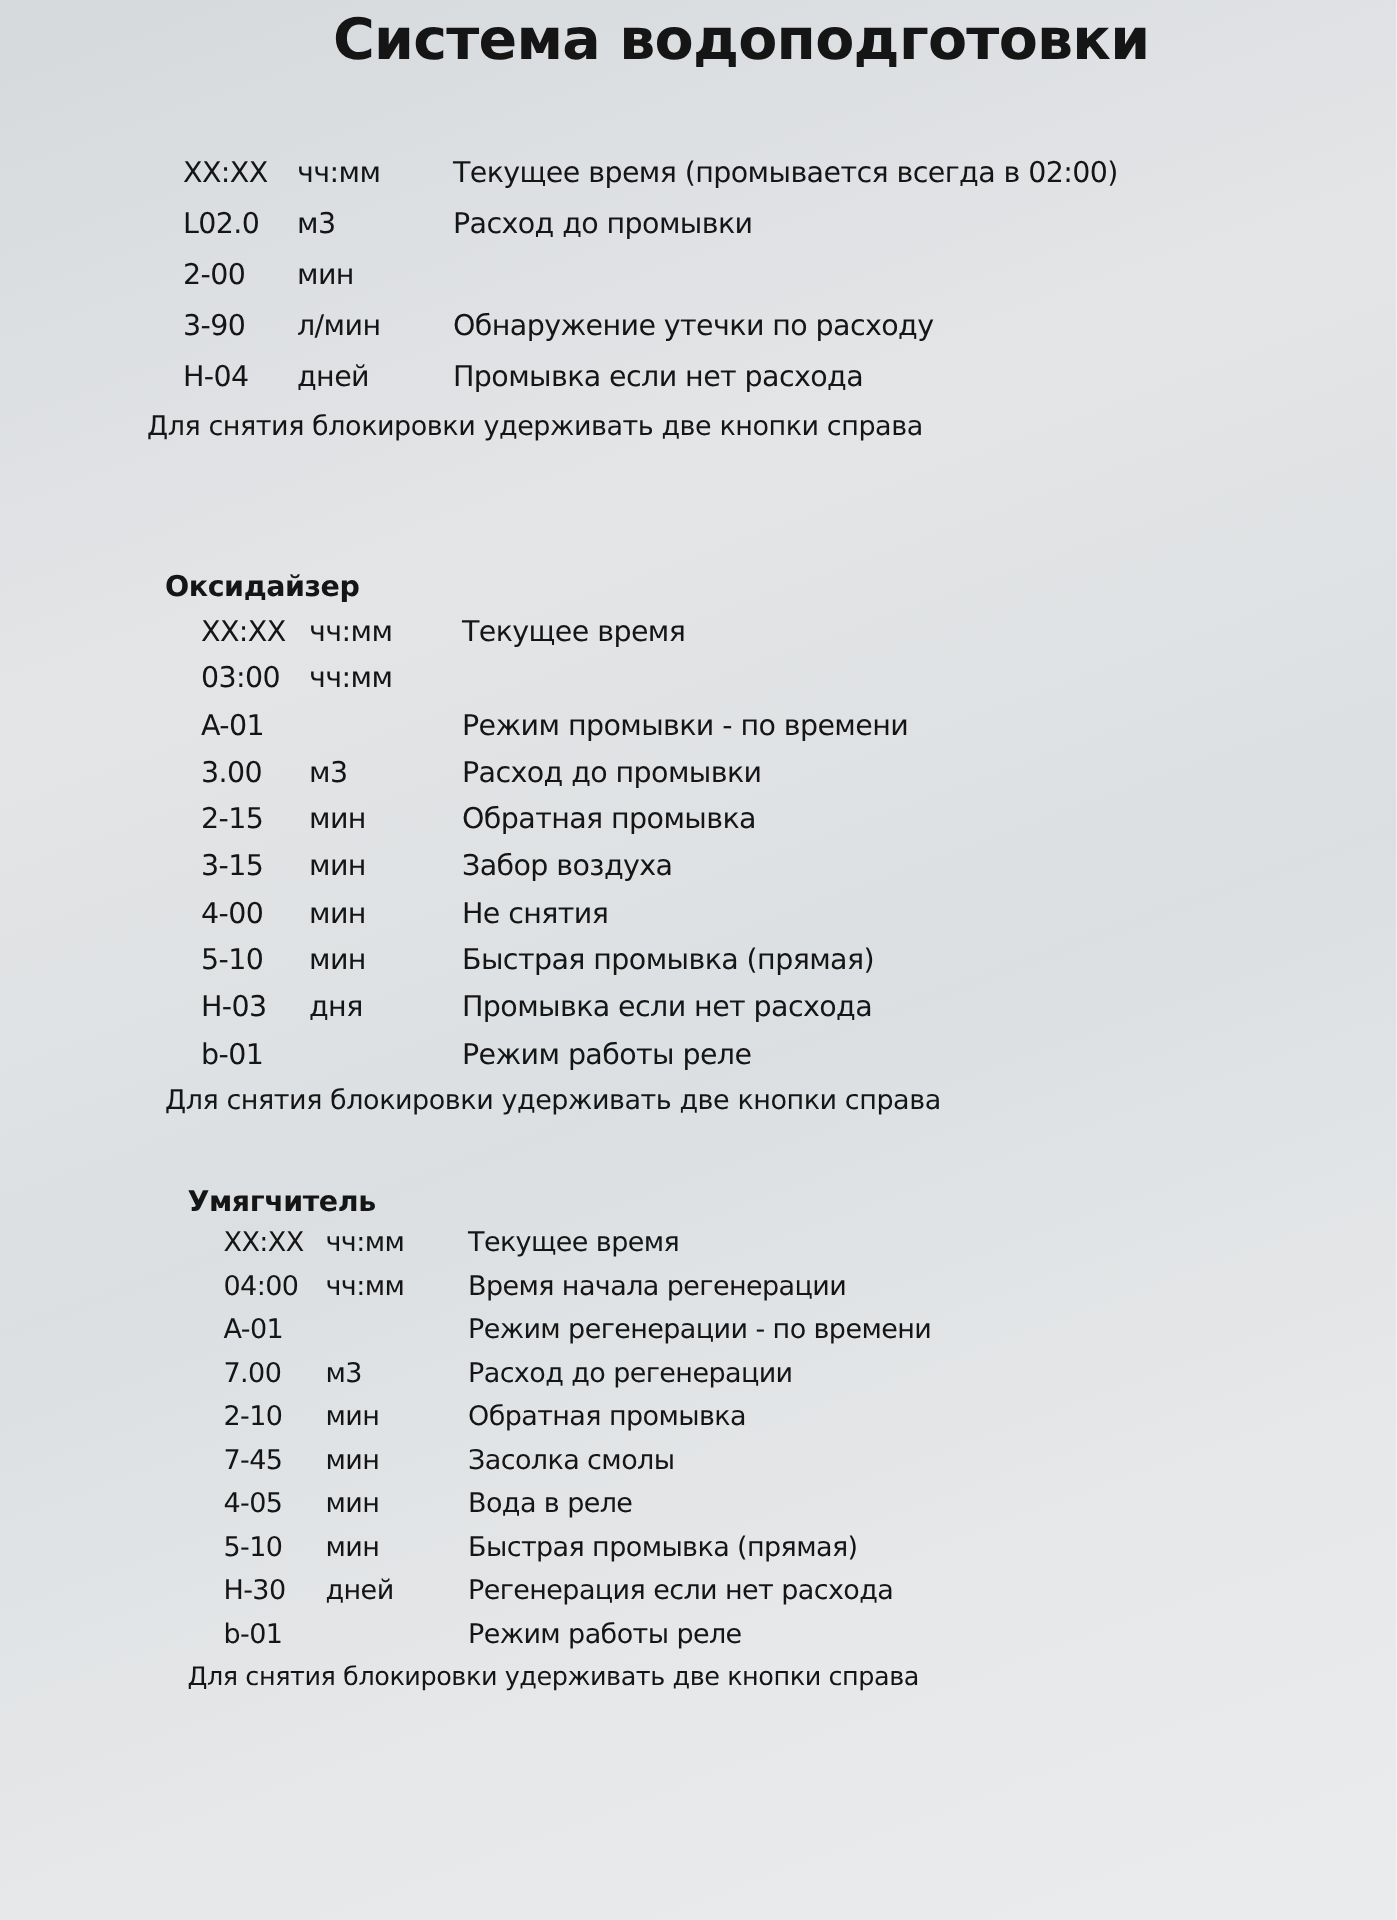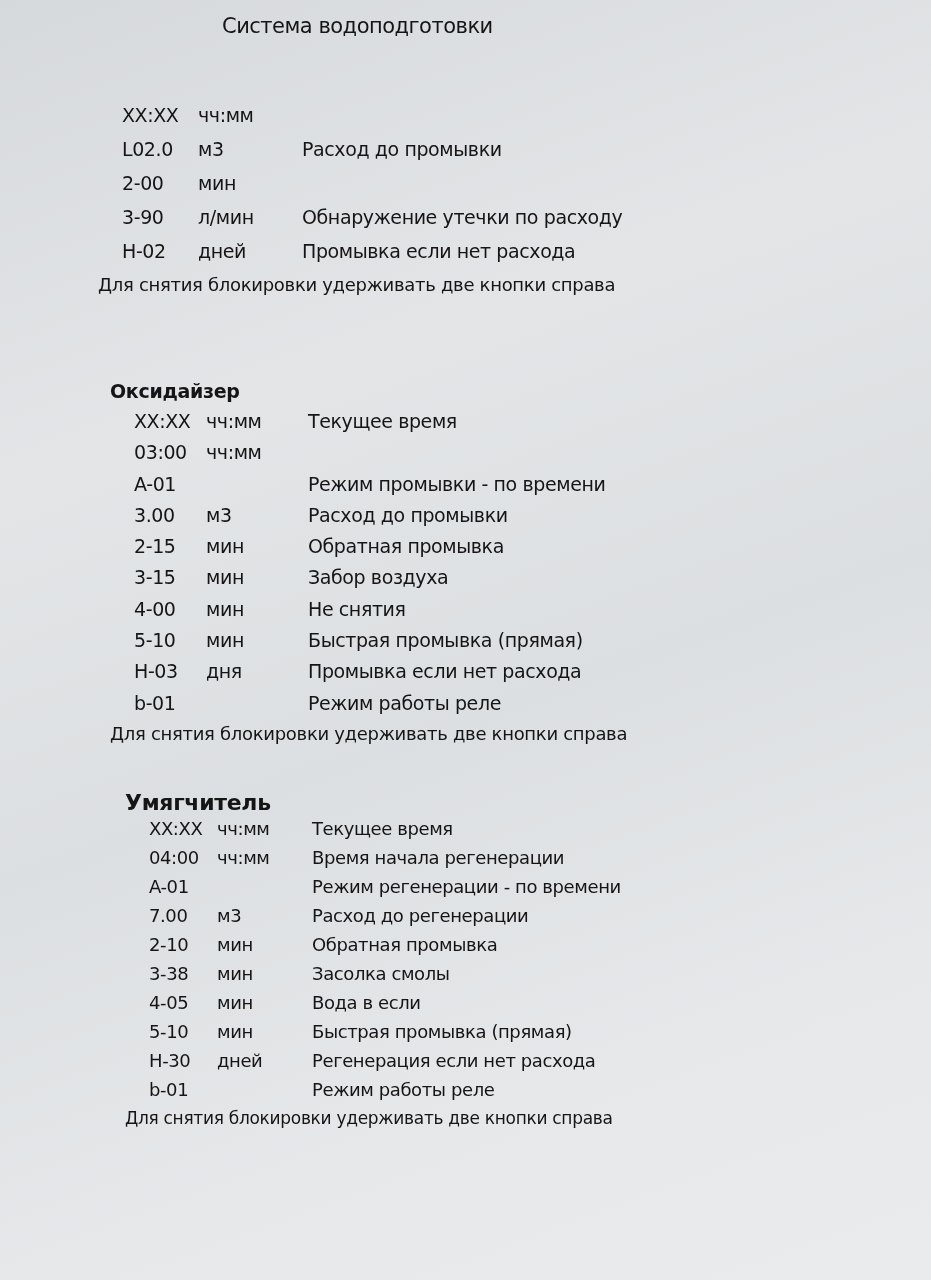--- a/index.html
+++ b/index.html
@@ -4,67 +4,68 @@
   <style>
     html, body { margin: 0; padding: 0; }
     body {
       width: 931px; height: 1280px; overflow: hidden;
       background: linear-gradient(160deg, #d6d9dc 0%, #e3e5e7 30%, #dcdfe1 55%, #e6e8ea 80%, #e9ebec 100%);
       font-family: "DejaVu Sans", "Liberation Sans", sans-serif;
       color: #151515;
       position: relative;
     }
     .title {
-      position: absolute; left: 222px; top: 14px;
-      font-size: 21px; font-weight: normal; letter-spacing: -0.5px;
+      position: absolute; left: 222px; top: 4px;
+      font-size: 38px; font-weight: bold; letter-spacing: -0.5px;
       font-family: "DejaVu Sans", sans-serif;
     }
     .section { position: absolute; }
     .sec-title { font-size: 19px; font-weight: bold; letter-spacing: -0.3px; height: 30px; }
     .row { position: relative; font-size: 19px; letter-spacing: -0.4px; white-space: nowrap; margin-left: 24px; }
     .row span { position: absolute; top: 0; }
     .note { font-size: 18px; font-weight: normal; letter-spacing: -0.3px; white-space: nowrap; }
     #s1 { left: 98px; top: 104px; }
     #s1 .row { height: 34px; }
     #s1 .code { left: 0; } #s1 .unit { left: 76px; } #s1 .desc { left: 180px; }
     #s2 { left: 110px; top: 380px; }
     #s2 .row { height: 31.3px; }
     #s2 .code { left: 0; } #s2 .unit { left: 72px; } #s2 .desc { left: 174px; }
     #s3 { left: 125px; top: 790px; }
-    #s3 .sec-title { font-size: 22px; height: 28px; }
+    #s3 .sec-title { font-size: 19px; height: 28px; }
     #s3 .row { height: 29px; font-size: 18px; }
     #s3 .code { left: 0; } #s3 .unit { left: 68px; } #s3 .desc { left: 163px; }
     #s3 .note { font-size: 17px; }
   </style>
 </head>
 <body>
 
 <div class="title">Система водоподготовки</div>
 
 <div class="section" id="s1">
   <div class="row">
       <span class="code">XX:XX</span>
       <span class="unit">чч:мм</span>
+      <span class="desc">Текущее время (промывается всегда в 02:00)</span>
     </div>
   <div class="row">
       <span class="code">L02.0</span>
       <span class="unit">м3</span>
       <span class="desc">Расход до промывки</span>
     </div>
   <div class="row">
       <span class="code">2-00</span>
       <span class="unit">мин</span>
     </div>
   <div class="row">
       <span class="code">3-90</span>
       <span class="unit">л/мин</span>
       <span class="desc">Обнаружение утечки по расходу</span>
     </div>
   <div class="row">
-      <span class="code">H-02</span>
+      <span class="code">H-04</span>
       <span class="unit">дней</span>
       <span class="desc">Промывка если нет расхода</span>
     </div>
   <div class="note">Для снятия блокировки удерживать две кнопки справа</div>
 </div>
 
 <div class="section" id="s2">
   <div class="sec-title">Оксидайзер</div>
   <div class="row">
       <span class="code">XX:XX</span>
@@ -139,28 +140,28 @@
       <span class="code">7.00</span>
       <span class="unit">м3</span>
       <span class="desc">Расход до регенерации</span>
     </div>
   <div class="row">
       <span class="code">2-10</span>
       <span class="unit">мин</span>
       <span class="desc">Обратная промывка</span>
     </div>
   <div class="row">
-      <span class="code">3-38</span>
+      <span class="code">7-45</span>
       <span class="unit">мин</span>
       <span class="desc">Засолка смолы</span>
     </div>
   <div class="row">
       <span class="code">4-05</span>
       <span class="unit">мин</span>
-      <span class="desc">Вода в если</span>
+      <span class="desc">Вода в реле</span>
     </div>
   <div class="row">
       <span class="code">5-10</span>
       <span class="unit">мин</span>
       <span class="desc">Быстрая промывка (прямая)</span>
     </div>
   <div class="row">
       <span class="code">H-30</span>
       <span class="unit">дней</span>
       <span class="desc">Регенерация если нет расхода</span>

